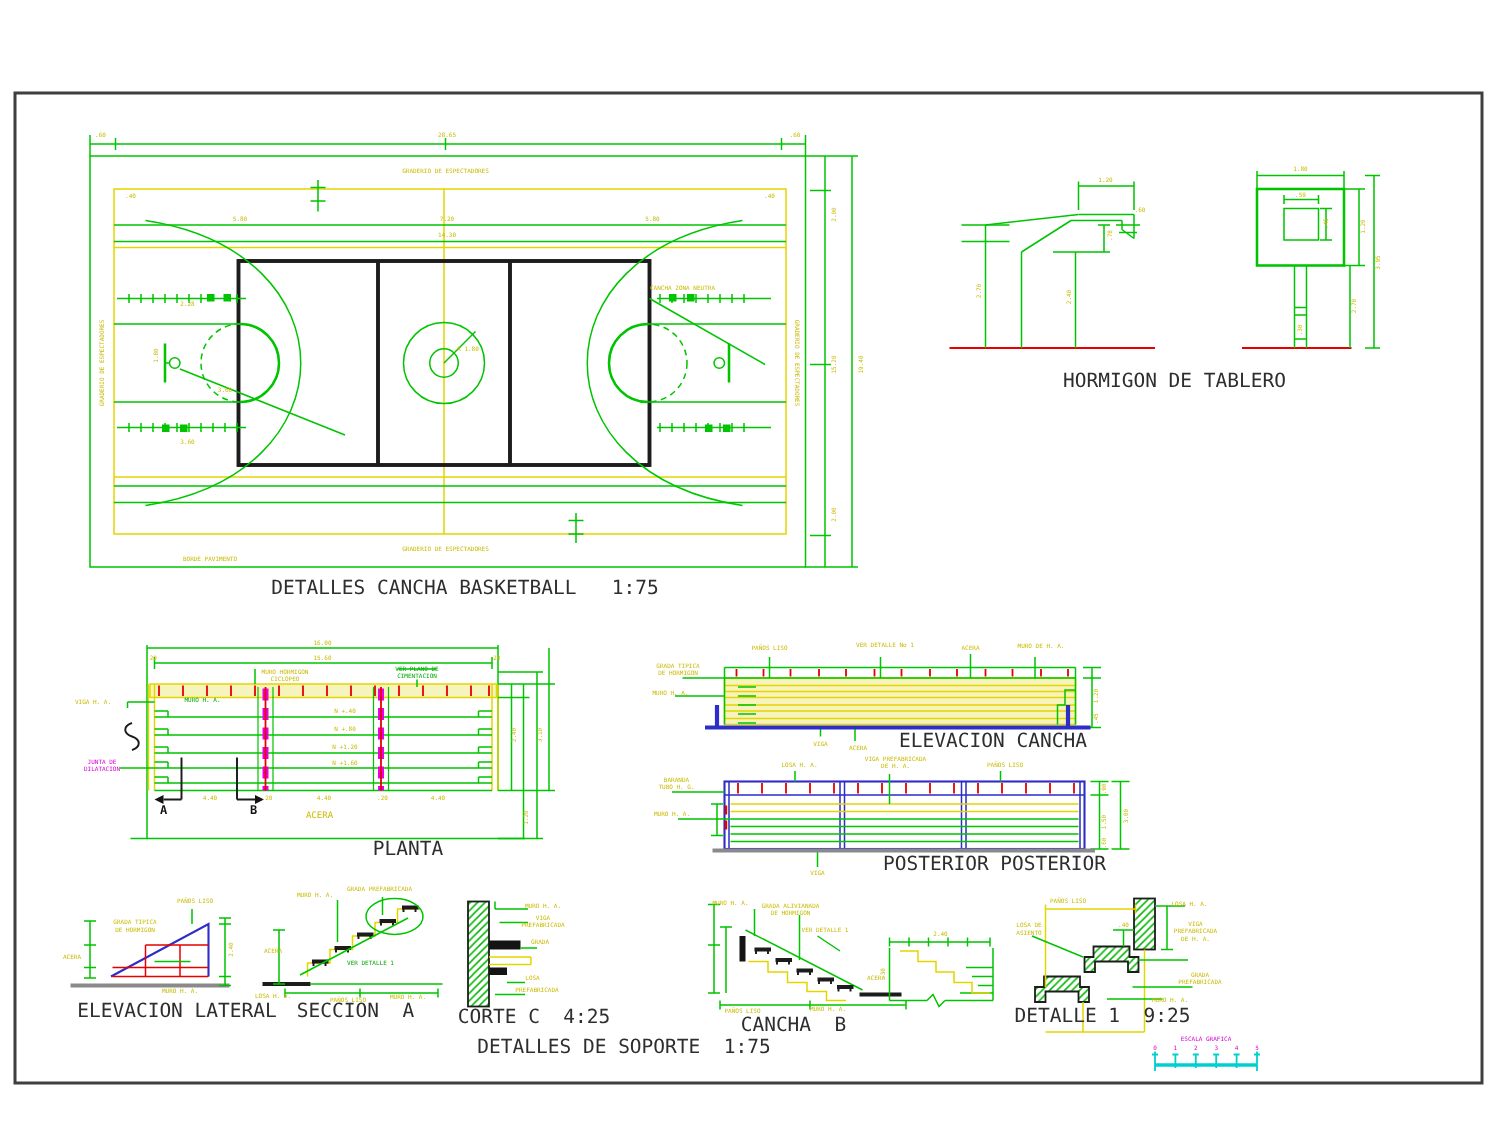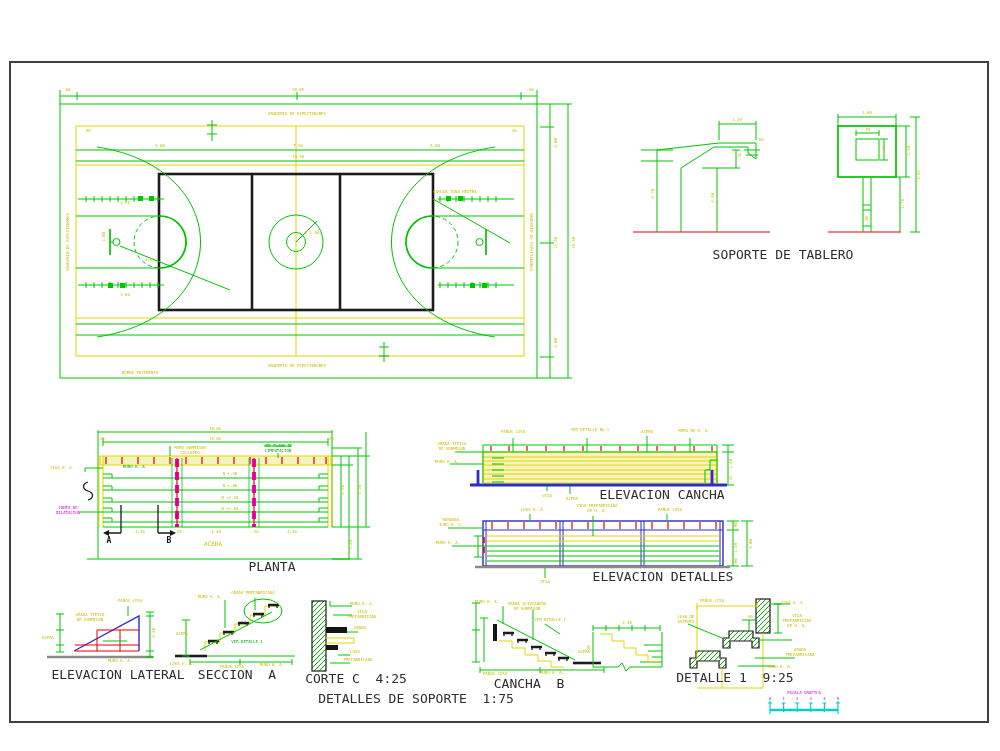--- a/index.html
+++ b/index.html
@@ -326,24 +326,25 @@
 
   <g>
     <g class="sc">
       <line x1="770" y1="710" x2="838" y2="710" stroke-width="2.4"></line>
       <path d="M770,701 v13 M783.6,703 v9 M797.2,703 v9 M810.8,703 v9 M824.4,703 v9 M838,701 v13"></path>
       <path d="M768,703 h4 M781.6,703 h4 M795.2,703 h4 M808.8,703 h4 M822.4,703 h4 M836,703 h4"></path>
     </g>
   </g>
 </svg>
 
-<div class="ttl" style="left:783px;top:248px">SOPORTE DE TABLERO</div>
+<div class="ttl" style="left:310px;top:386px">DETALLES CANCHA BASKETBALL   1:75</div>
+<div class="ttl" style="left:783px;top:248px">HORMIGON DE TABLERO</div>
 <div class="ttl" style="left:272px;top:560px">PLANTA</div>
 <div class="ttl" style="left:662px;top:488px">ELEVACION CANCHA</div>
-<div class="ttl" style="left:663px;top:570px">ELEVACION DETALLES</div>
+<div class="ttl" style="left:663px;top:570px">POSTERIOR POSTERIOR</div>
 <div class="ttl" style="left:118px;top:668px">ELEVACION LATERAL</div>
 <div class="ttl" style="left:237px;top:668px">SECCION  A</div>
 <div class="ttl" style="left:356px;top:672px">CORTE C  4:25</div>
 <div class="ttl" style="left:529px;top:677px">CANCHA  B</div>
 <div class="ttl" style="left:735px;top:671px">DETALLE 1  9:25</div>
 <div class="ttl" style="left:416px;top:692px">DETALLES DE SOPORTE  1:75</div>
 
 <span class="mk" style="left:109px;top:540px">A</span>
 <span class="mk" style="left:169px;top:540px">B</span>
 

